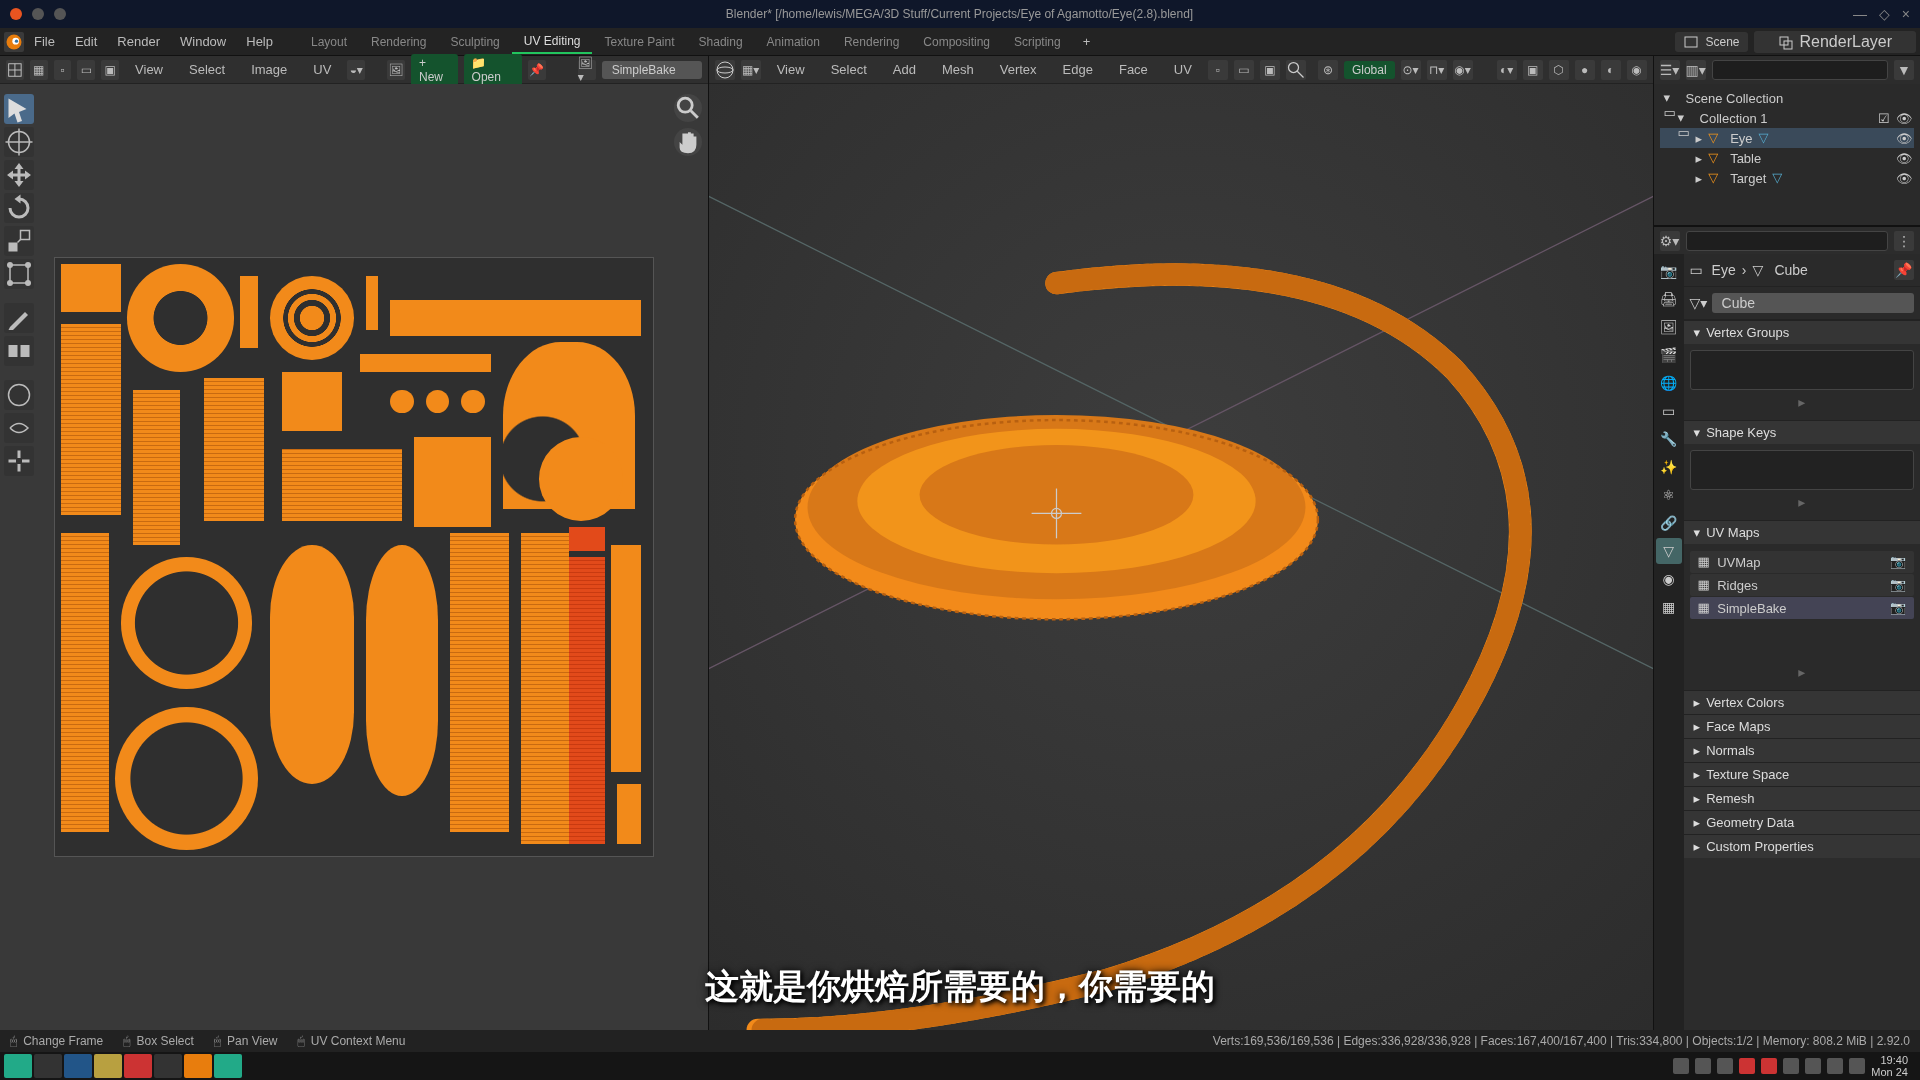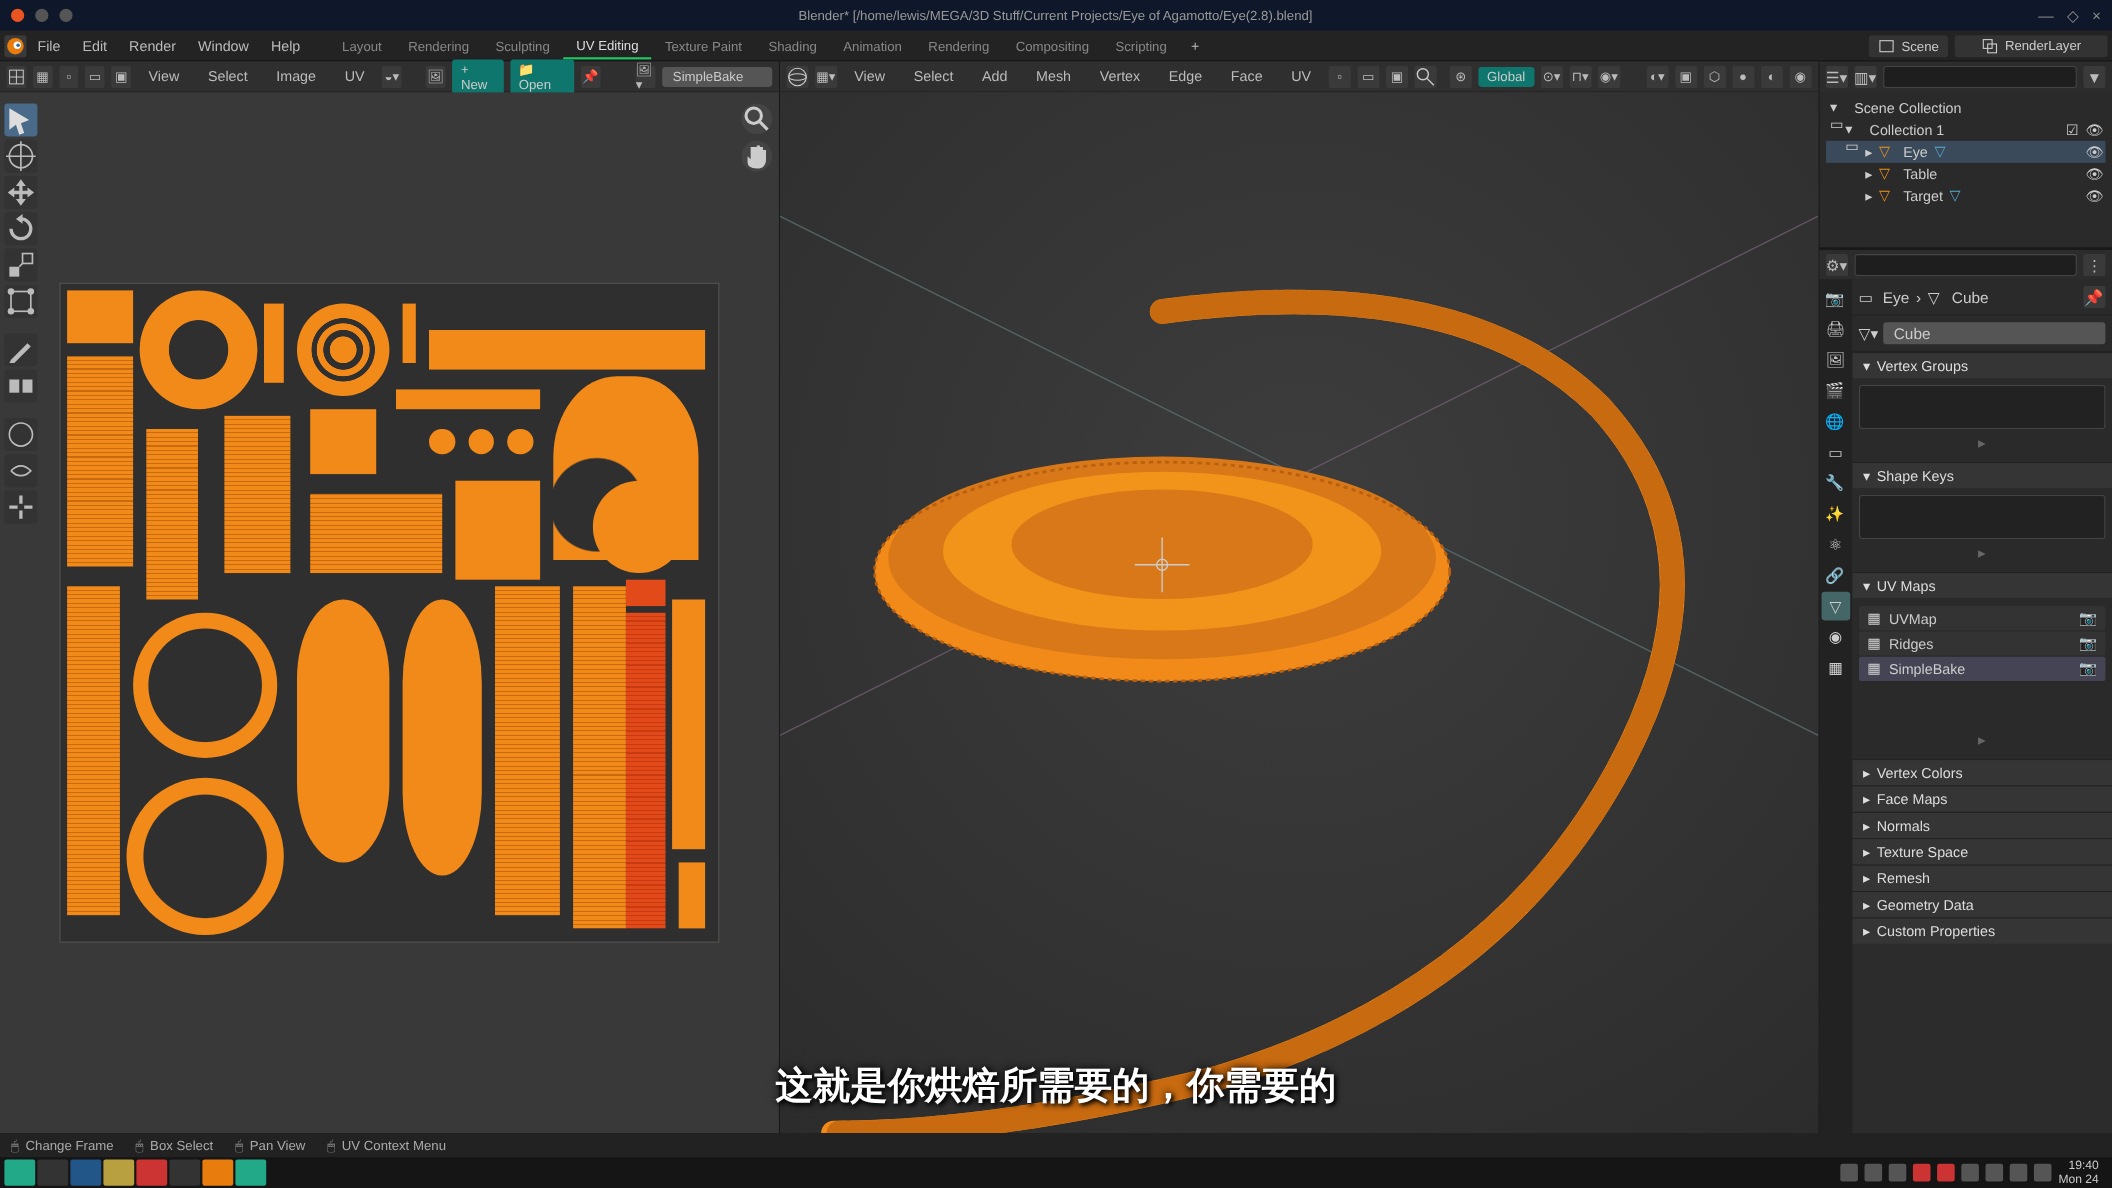--- a/index.html
+++ b/index.html
@@ -11,30 +11,30 @@
   .win-dot { width: 12px; height: 12px; border-radius: 50%; }
   .title-text { flex: 1; text-align: center; font-size: 12px; color: #999; }
   .title-right { display: flex; gap: 12px; color: #888; }
   
   
   .top-menu { background: #232323; height: 28px; display: flex; align-items: center; padding: 0 4px; border-bottom: 1px solid #111; }
   .menu-item { padding: 4px 10px; font-size: 13px; color: #bbb; cursor: pointer; }
   .workspace-tab { padding: 4px 12px; font-size: 12px; color: #888; }
   .workspace-tab.active { color: #ddd; border-bottom: 2px solid #22c55e; }
   .scene-box { margin-left: auto; display: flex; align-items: center; gap: 6px; background: #333; padding: 2px 8px; border-radius: 3px; font-size: 12px; }
-  .layer-box { display: flex; align-items: flex-start; gap: 6px; background: #333; padding: 2px 24px; border-radius: 3px; font-size: 12px; margin-left: 6px; }
+  .layer-box { display: flex; align-items: flex-end; gap: 6px; background: #333; padding: 2px 24px; border-radius: 3px; font-size: 16px; margin-left: 6px; }
   
   
   .content { display: flex; height: calc(100% - 28px - 28px - 22px - 28px); }
   
   
   .uv-editor { width: 802px; background: #393939; border-right: 1px solid #111; display: flex; flex-direction: column; position: relative; }
   .editor-header { background: #2f2f2f; height: 28px; display: flex; align-items: center; padding: 0 6px; gap: 6px; border-bottom: 1px solid #222; font-size: 12px; }
   .hdr-icon { width: 20px; height: 20px; display: inline-flex; align-items: center; justify-content: center; color: #bbb; background: #3a3a3a; border-radius: 2px; }
-  .hdr-btn { padding: 2px 8px; background: #0f766e; border-radius: 3px; color: #ccc; font-size: 12px; }
+  .hdr-btn { padding: 2px 8px; background: #14532d; border-radius: 3px; color: #ccc; font-size: 12px; }
   .name-field { background: #555; padding: 2px 10px; border-radius: 3px; min-width: 100px; }
   .toolbar-left { position: absolute; left: 4px; top: 38px; display: flex; flex-direction: column; gap: 3px; }
   .tool-btn { width: 30px; height: 30px; background: #333; border-radius: 3px; display: flex; align-items: center; justify-content: center; color: #bbb; }
   .tool-btn.active { background: #4a6a8a; }
   .uv-top-right { position: absolute; right: 6px; top: 38px; display: flex; flex-direction: column; gap: 6px; }
   .uv-canvas { flex: 1; background: #393939; display: flex; align-items: center; justify-content: center; }
   .uv-grid { width: 600px; height: 600px; background: #2f2f2f; border: 1px solid #555; position: relative; }
   .uv-shape { position: absolute; background: #f28a1a; }
   
   
@@ -565,20 +565,21 @@
       <span>Box Select</span>
     </div>
   <div class="stat-group">
       <span>🖱</span>
       <span>Pan View</span>
     </div>
   <div class="stat-group">
       <span>🖱</span>
       <span>UV Context Menu</span>
     </div>
+  <div class="stats-right">Verts:169,536/169,536  |  Edges:336,928/336,928  |  Faces:167,400/167,400  |  Tris:334,800  |  Objects:1/2  |  Memory: 808.2 MiB  |  2.92.0</div>
 </div>
 
 <div class="taskbar">
   <div class="task-icon" style="background:#2a8"></div>
   <div class="task-icon"></div>
   <div class="task-icon" style="background:#258"></div>
   <div class="task-icon" style="background:#b8a040"></div>
   <div class="task-icon" style="background:#c33"></div>
   <div class="task-icon"></div>
   <div class="task-icon" style="background:#e87d0d"></div>

